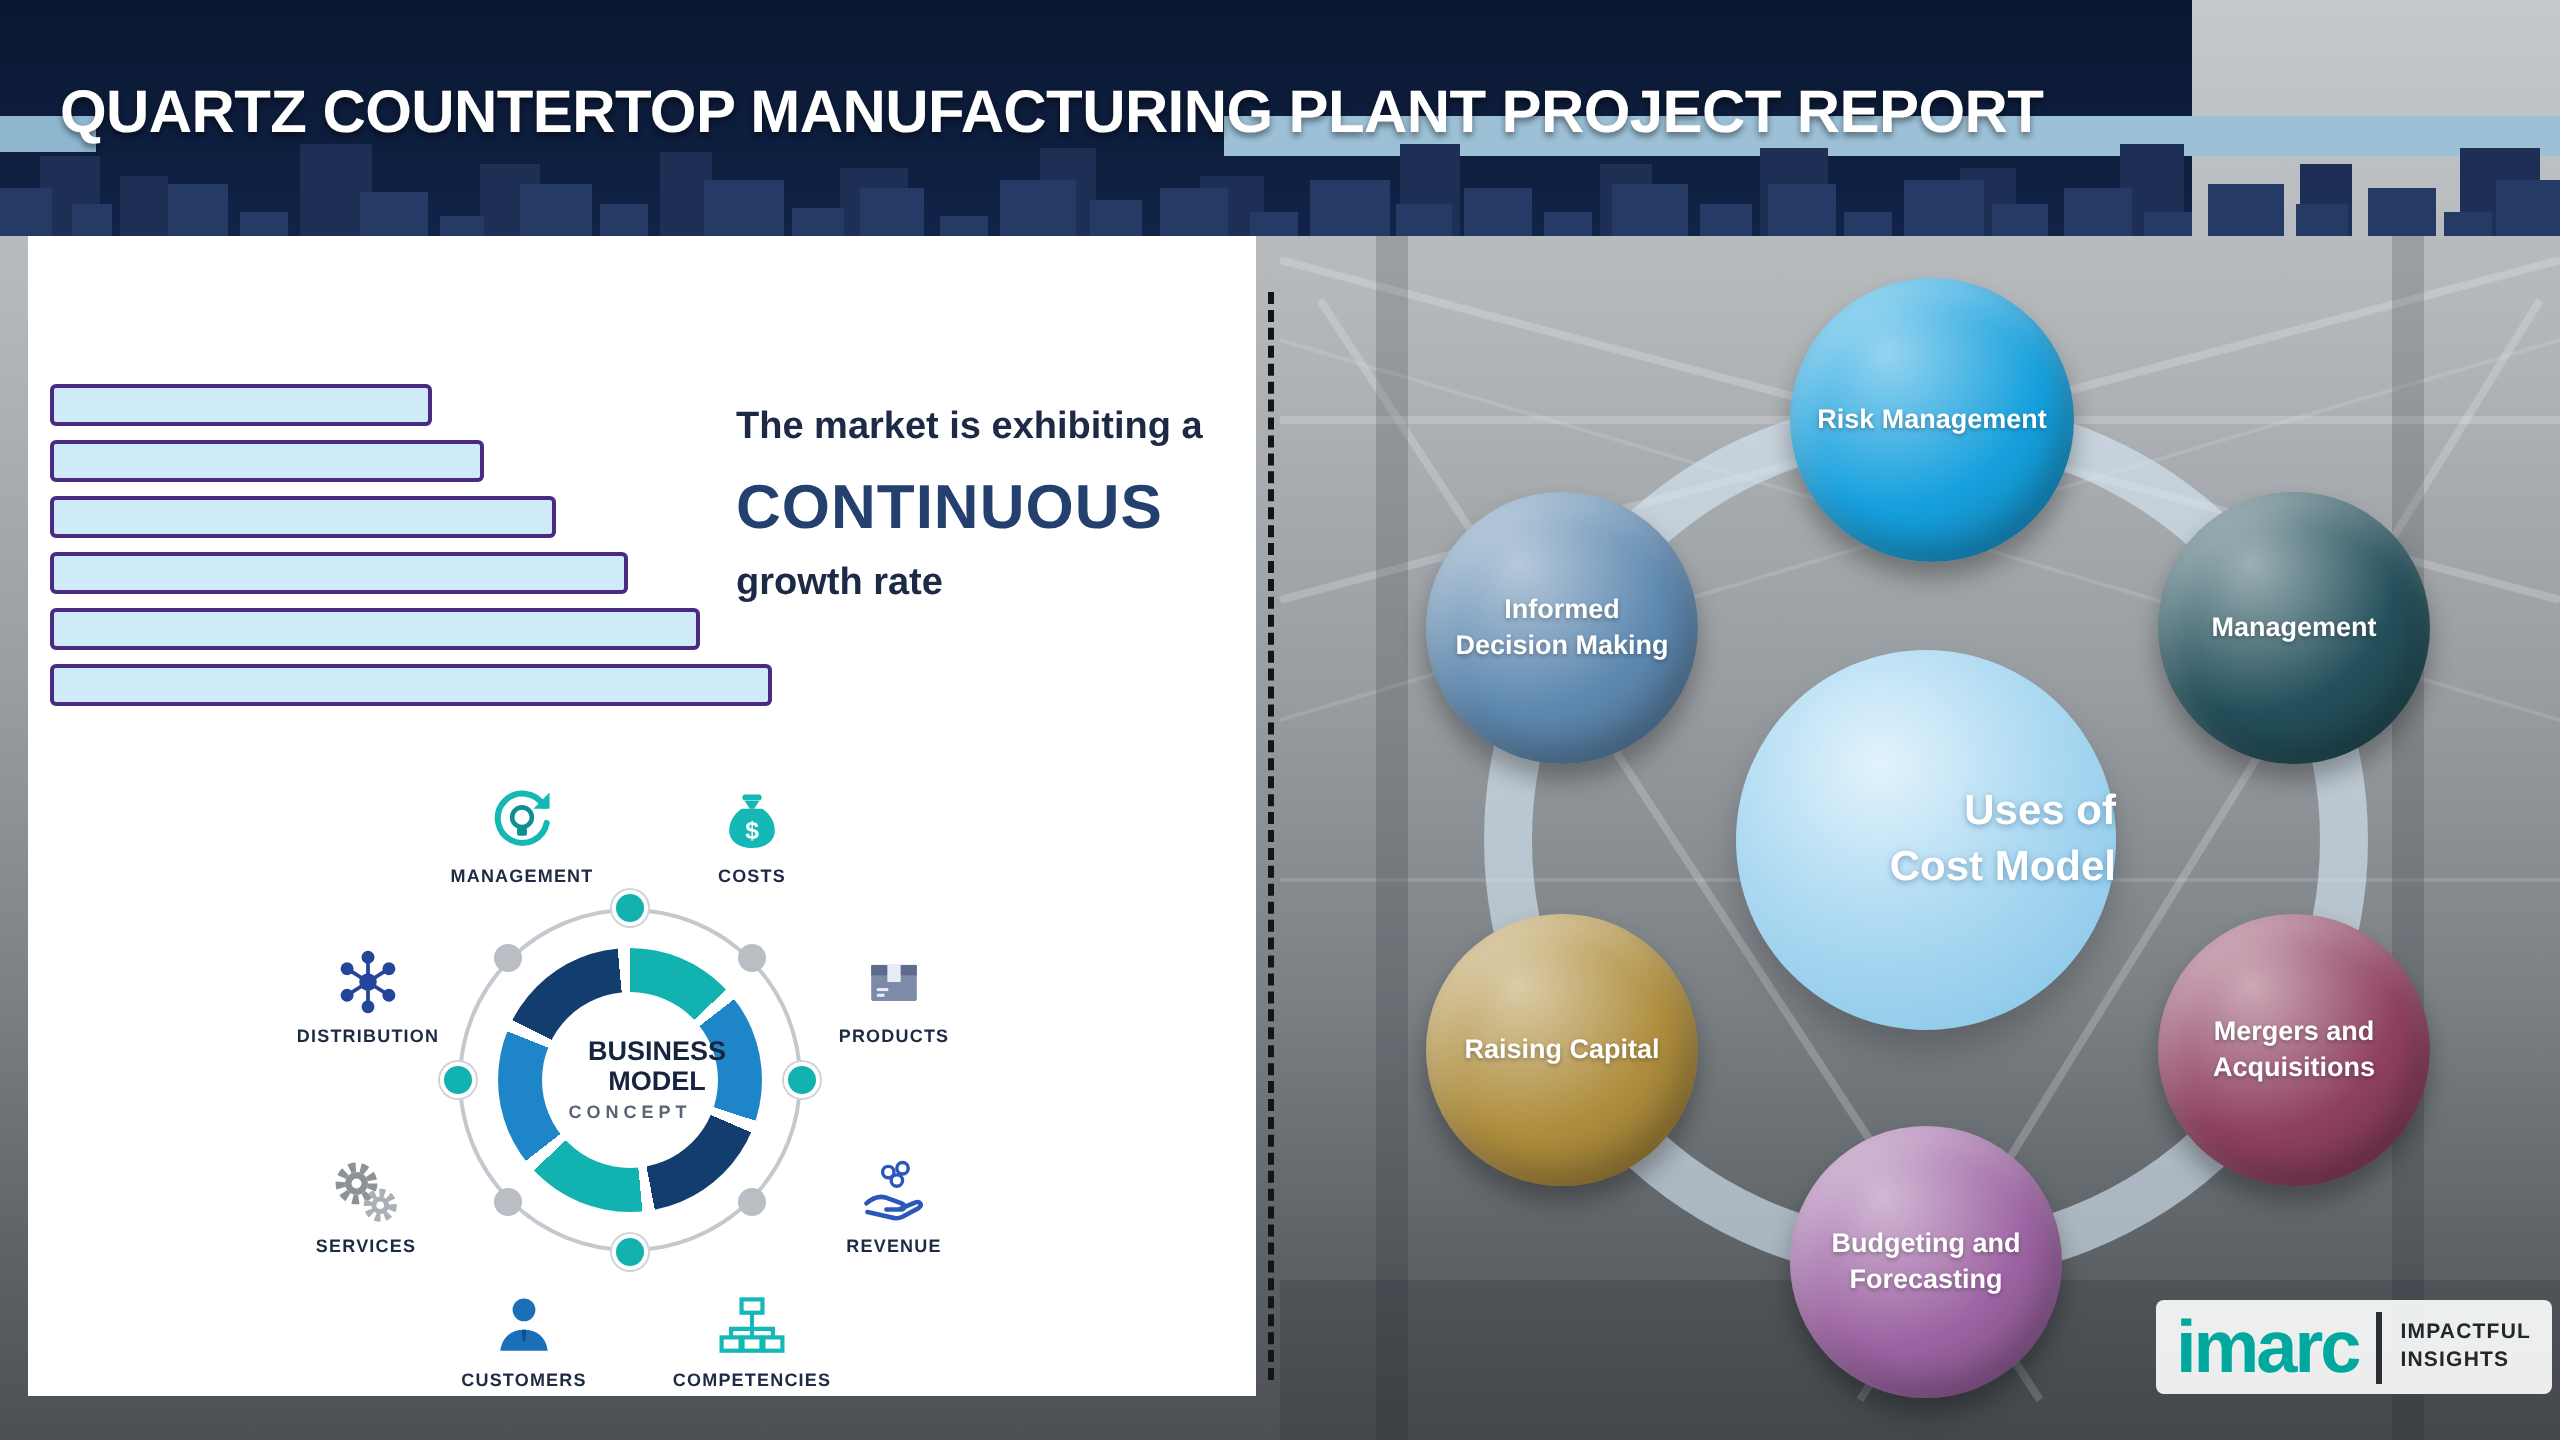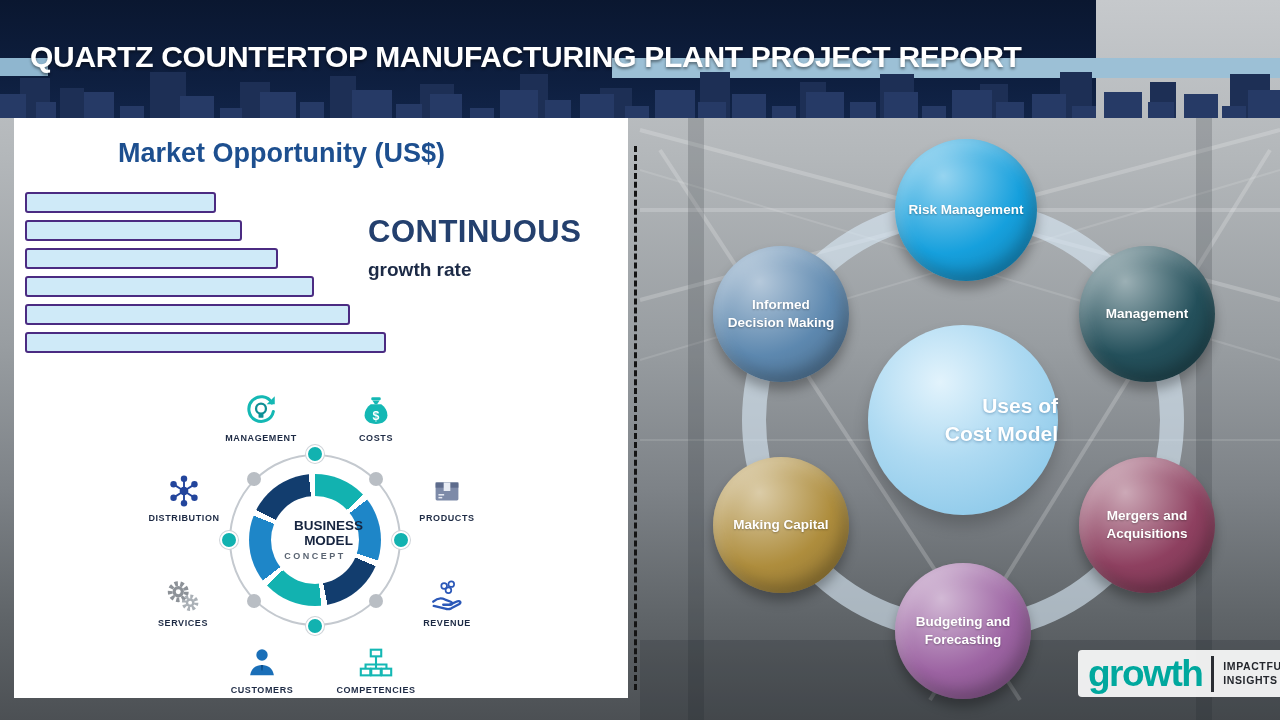--- a/index.html
+++ b/index.html
@@ -179,32 +179,32 @@
         <rect x="1184" y="36" width="34" height="24"></rect>
           <rect x="1222" y="48" width="24" height="12"></rect>
         <rect x="1248" y="32" width="32" height="28"></rect>
       </g>
     </svg>
     <h1>QUARTZ COUNTERTOP MANUFACTURING PLANT PROJECT REPORT</h1>
   </header>
 
   <div class="left-panel"></div>
 
-  <h2 class="mo-title">Market Opportunity (US$)</h2>
 
   <div class="bars">
       <div class="bar" style="width: 191px; background: rgb(207, 234, 248); border-color: rgb(75, 43, 130);"></div>
       <div class="bar" style="width: 217px; background: rgb(207, 234, 248); border-color: rgb(75, 43, 130);"></div>
       <div class="bar" style="width: 253px; background: rgb(207, 234, 248); border-color: rgb(75, 43, 130);"></div>
       <div class="bar" style="width: 289px; background: rgb(207, 234, 248); border-color: rgb(75, 43, 130);"></div>
       <div class="bar" style="width: 325px; background: rgb(207, 234, 248); border-color: rgb(75, 43, 130);"></div>
       <div class="bar" style="width: 361px; background: rgb(207, 234, 248); border-color: rgb(75, 43, 130);"></div>
     </div>
 
   <div class="growth">
+    <div class="g1">The market is exhibiting a</div>
     <div class="g2">CONTINUOUS</div>
     <div class="g3">growth rate</div>
   </div>
 
 
   <div class="bm-ring"></div>
   <div class="bm-donut">
     <div class="hole">
       <div class="bm-c1">BUSINESS</div>
       <div class="bm-c1">MODEL</div>
@@ -345,29 +345,29 @@
       <div class="cnode cnode-1" style="background: radial-gradient(circle at 34% 26%, rgb(156, 176, 181) 0%, rgb(36, 80, 91) 55%, rgb(27, 60, 68) 100%);">
         <span>Management</span>
       </div>
       <div class="cnode cnode-2" style="background: radial-gradient(circle at 34% 26%, rgb(204, 169, 183) 0%, rgb(142, 64, 96) 55%, rgb(107, 48, 72) 100%);">
         <span>Mergers and Acquisitions</span>
       </div>
       <div class="cnode cnode-3" style="background: radial-gradient(circle at 34% 26%, rgb(210, 185, 213) 0%, rgb(156, 99, 162) 55%, rgb(117, 74, 122) 100%);">
         <span>Budgeting and Forecasting</span>
       </div>
       <div class="cnode cnode-4" style="background: radial-gradient(circle at 34% 26%, rgb(219, 204, 168) 0%, rgb(174, 141, 61) 55%, rgb(131, 106, 46) 100%);">
-        <span>Making Capital</span>
+        <span>Raising Capital</span>
       </div>
       <div class="cnode cnode-5" style="background: radial-gradient(circle at 34% 26%, rgb(182, 201, 219) 0%, rgb(93, 136, 175) 55%, rgb(70, 102, 131) 100%);">
         <span>Informed Decision Making</span>
       </div>
     </div>
 
   <div class="logo">
-    <span class="brand">growth</span>
+    <span class="brand">imarc</span>
     <span class="sep"></span>
     <span class="tag">
       <span>IMPACTFUL</span>
       <span>INSIGHTS</span>
     </span>
   </div>
 
 </div>
 
 </body></html>

